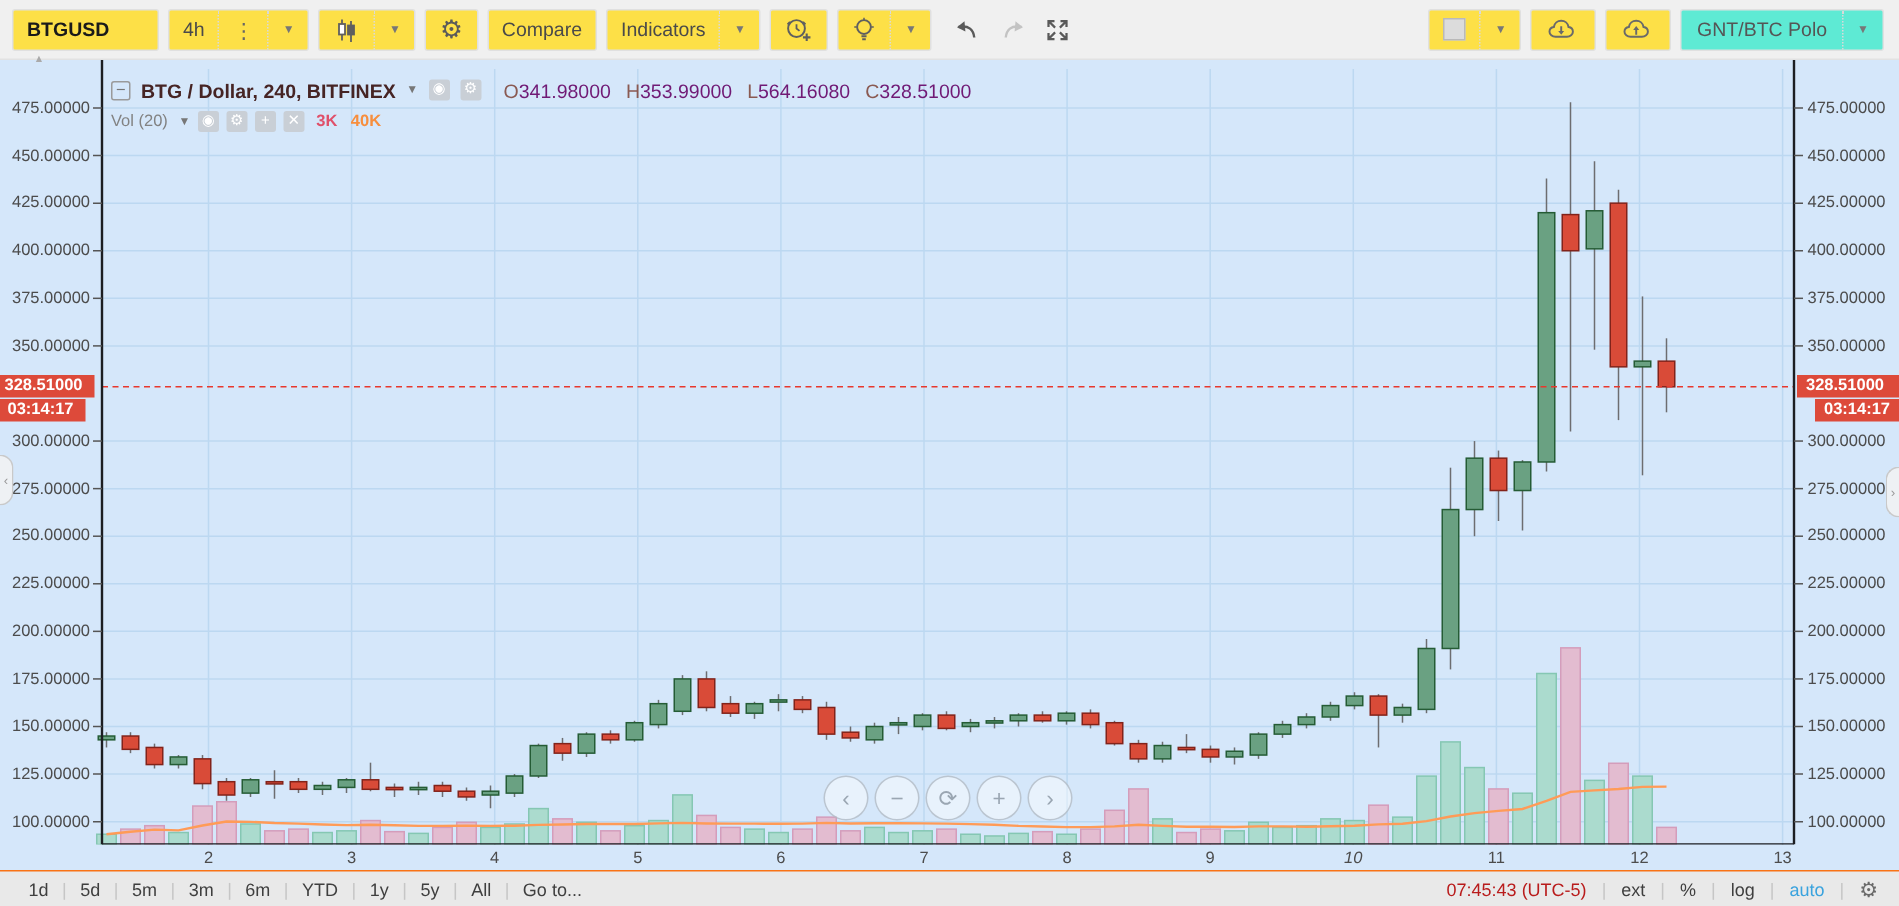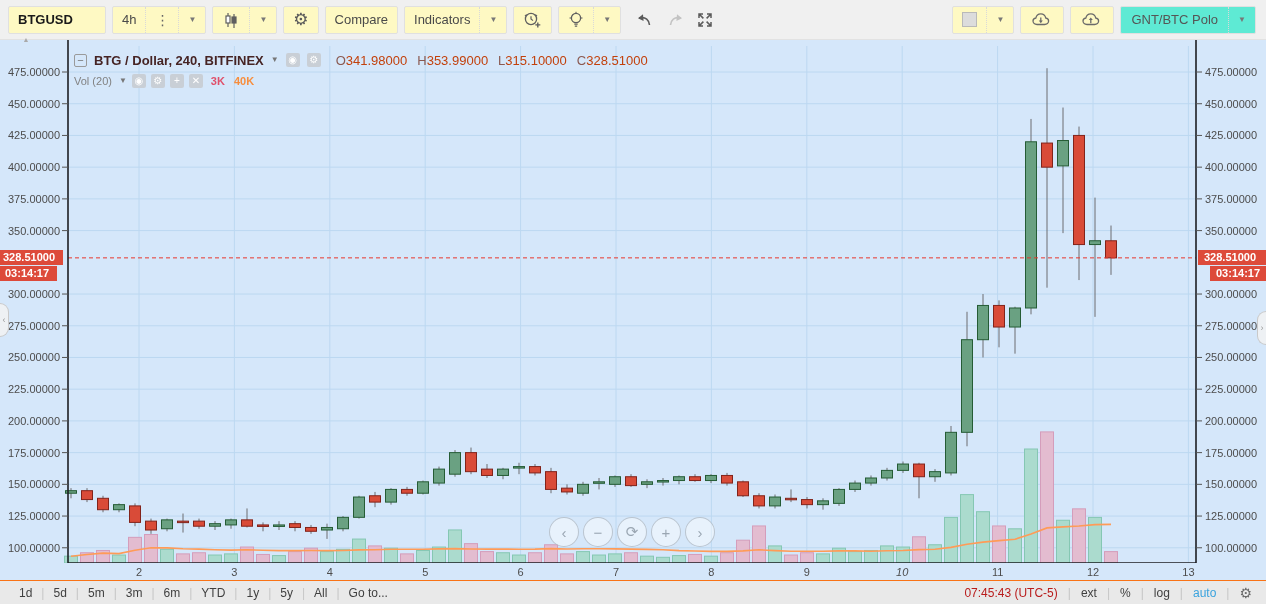--- a/index.html
+++ b/index.html
@@ -4,21 +4,21 @@
 <style>
   * { margin:0; padding:0; box-sizing:border-box; }
   html,body { width:1266px; height:604px; overflow:hidden; }
   body { font-family:"Liberation Sans", sans-serif; position:relative; background:#f0f0f0; }
 
   
   .toolbar-top { position:absolute; left:0; top:0; width:1266px; height:40px;
     background:#f0f0f0; border-bottom:1px solid #e2e2e2; display:flex; align-items:center; }
   .tt-left { display:flex; align-items:center; gap:6px; padding-left:8px; flex:1; }
   .tt-right { display:flex; align-items:center; gap:6px; padding-right:10px; }
-  .tb-box { background:#fef9c3; border:1px solid #e0e0e0; border-radius:2px; height:28px;
+  .tb-box { background:#fde047; border:1px solid #e0e0e0; border-radius:2px; height:28px;
     display:flex; align-items:center; color:#4a4a4a; font-size:13px; }
   .tb-seg { padding:0 9px; height:100%; display:flex; align-items:center; cursor:pointer; }
   .tb-seg + .tb-seg { border-left:1px dotted #d9d9d9; }
   .symbol-box { width:98px; font-weight:bold; font-size:13px; color:#1a1a1a; padding-left:9px; }
   .caret { font-size:8px; color:#777; line-height:1; }
   .dots { font-size:14px; color:#666; letter-spacing:0; }
   .noborder-icons { display:flex; align-items:center; gap:2px; margin-left:4px; }
   .flat-btn { width:28px; height:28px; display:flex; align-items:center; justify-content:center; cursor:pointer; }
   .gear-glyph { font-size:17px; color:#5a5a5a; line-height:1; }
   .swatch { width:15px; height:15px; background:#dcdcdc; border:1px solid #b9b9b9; }
@@ -50,21 +50,21 @@
   
   .legend { position:absolute; left:74px; top:11px; z-index:6; }
   .legend-row1 { display:flex; align-items:center; gap:7px; height:18px; }
   .collapse-box { width:13px; height:13px; border:1px solid #9a9a9a; border-radius:2px; background:transparent;
     color:#777; font-size:11px; line-height:11px; text-align:center; cursor:pointer; }
   .series-title { font-size:13px; font-weight:bold; color:#462424; }
   .mini-box { width:14px; height:14px; background:#c9cfd6; border-radius:2px; color:#fff;
     font-size:10px; line-height:14px; text-align:center; cursor:pointer; }
   .ohlc { display:flex; gap:10px; font-size:13px; margin-left:8px; }
   .ohlc .lbl { color:#8a5a52; }
-  .ohlc .val { color:#c2410c; }
+  .ohlc .val { color:#701a75; }
   .legend-row2 { display:flex; align-items:center; gap:5px; margin-top:4px; height:15px; }
   .vol-label { font-size:11px; color:#828282; margin-right:2px; }
   .vol-val { font-size:11px; font-weight:bold; color:#e0506a; margin-left:3px; }
   .vol-ma { font-size:11px; font-weight:bold; color:#f78e3d; margin-left:4px; }
 
   
   .nav-overlay { position:absolute; left:549px; top:477px; display:flex; gap:4px; z-index:6; }
   .nav-btn { width:30px; height:30px; border-radius:50%; background:rgba(255,255,255,0.45);
     border:1px solid rgba(150,160,172,0.55); color:#9aa6b2; font-size:15px;
     display:flex; align-items:center; justify-content:center; cursor:pointer; }
@@ -544,21 +544,21 @@
   <div class="legend">
     <div class="legend-row1">
       <div class="collapse-box">−</div>
       <div class="series-title">BTG / Dollar, 240, BITFINEX</div>
       <div class="caret">▼</div>
       <div class="mini-box">◉</div>
       <div class="mini-box">⚙</div>
       <div class="ohlc">
         <span><span class="lbl">O</span><span class="val">341.98000</span></span>
         <span><span class="lbl">H</span><span class="val">353.99000</span></span>
-        <span><span class="lbl">L</span><span class="val">315.10000</span></span>
+        <span><span class="lbl">L</span><span class="val">564.16080</span></span>
         <span><span class="lbl">C</span><span class="val">328.51000</span></span>
       </div>
     </div>
     <div class="legend-row2">
       <div class="vol-label">Vol (20)</div>
       <div class="caret">▼</div>
       <div class="mini-box">◉</div>
       <div class="mini-box">⚙</div>
       <div class="mini-box">+</div>
       <div class="mini-box">✕</div>

